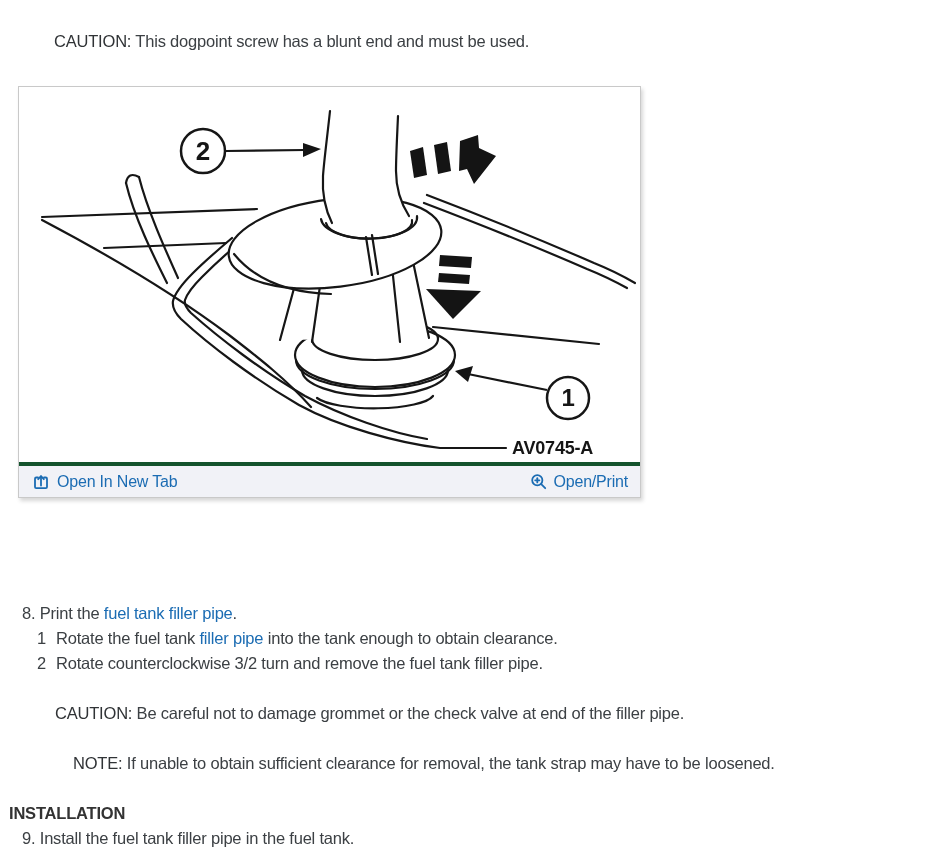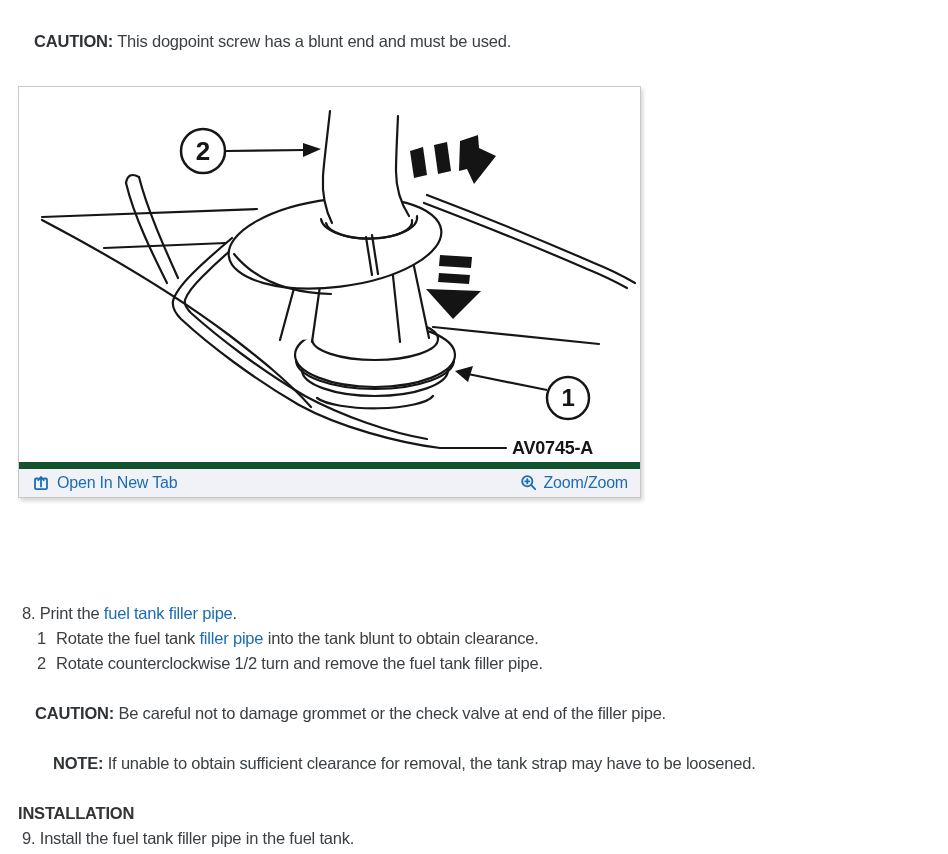--- a/index.html
+++ b/index.html
@@ -2,33 +2,33 @@
 <html><head>
 <meta charset="utf-8">
 <style>
   html,body{margin:0;padding:0;background:#ffffff;}
   body{
     width:948px;height:854px;position:relative;overflow:hidden;
     font-family:"Liberation Sans","DejaVu Sans",sans-serif;
     color:#3c4044;letter-spacing:-0.2px;
   }
   .para{position:absolute;font-size:16.5px;line-height:1.25;white-space:nowrap;}
-  .bold-label{font-weight:bold;color:#303336;}
+  .bold-label{font-weight:normal;color:#303336;margin-left:20px;}
   a.doclink{color:#1b6cb3;text-decoration:none;cursor:pointer;text-align:center;}
   .subnum{display:inline-block;width:19px;}
 
   
   .fig-panel{
     position:absolute;left:18px;top:86px;width:621px;
     border:1px solid #c9c9c9;background:#ffffff;
     box-shadow:2px 3px 4px rgba(0,0,0,0.16);
   }
   .fig-canvas{width:621px;height:375px;background:#fff;}
   .fig-footer{
-    height:35px;background:#f1f2f7;border-top:7px solid #14532d;
+    height:35px;background:#f1f2f7;border-top:4px solid #14532d;
     display:flex;justify-content:space-between;align-items:center;
     padding:0 12px 0 14px;box-sizing:border-box;
   }
   .fig-footer a{
     color:#1b6cb3;font-size:16px;letter-spacing:-0.2px;
     display:flex;align-items:center;gap:6px;text-decoration:none;cursor:pointer;
   }
   .heading{font-weight:bold;color:#333;font-size:16.5px;}
 </style>
 </head>
@@ -117,29 +117,29 @@
     </a>
     <a>
       <svg width="18" height="18" viewBox="0 0 18 18">
         <g fill="none" stroke="#1b6cb3" stroke-width="1.8" stroke-linecap="round">
           <circle cx="7.3" cy="7.3" r="5.1"></circle>
           <path d="M 7.3 5.2 V 9.4"></path>
           <path d="M 5.2 7.3 H 9.4"></path>
           <path d="M 11.2 11.2 L 15.2 15.2"></path>
         </g>
       </svg>
-      <span>Zoom/Zoom</span>
+      <span>Open/Print</span>
     </a>
   </div>
 </div>
 
 <p class="para" style="left:22px;top:586px;"><span>8.</span><span> Print the </span><a class="doclink">fuel tank filler pipe</a><span>.</span></p>
 
-<p class="para" style="left:37px;top:611px;"><span class="subnum">1</span><span>Rotate the fuel tank </span><a class="doclink">filler pipe</a><span> into the tank blunt to obtain clearance.</span></p>
+<p class="para" style="left:37px;top:611px;"><span class="subnum">1</span><span>Rotate the fuel tank </span><a class="doclink">filler pipe</a><span> into the tank enough to obtain clearance.</span></p>
 
-<p class="para" style="left:37px;top:636px;"><span class="subnum">2</span><span>Rotate counterclockwise 1/2 turn and remove the fuel tank filler pipe.</span></p>
+<p class="para" style="left:37px;top:636px;"><span class="subnum">2</span><span>Rotate counterclockwise 3/2 turn and remove the fuel tank filler pipe.</span></p>
 
 <p class="para" style="left:35px;top:686px;"><span class="bold-label">CAUTION:</span><span> Be careful not to damage grommet or the check valve at end of the filler pipe.</span></p>
 
 <p class="para" style="left:53px;top:736px;"><span class="bold-label">NOTE:</span><span> If unable to obtain sufficient clearance for removal, the tank strap may have to be loosened.</span></p>
 
-<p class="para heading" style="left:18px;top:786px;">INSTALLATION</p>
+<p class="para heading" style="left:9px;top:786px;">INSTALLATION</p>
 <p class="para" style="left:22px;top:811px;">9. Install the fuel tank filler pipe in the fuel tank.</p>
 
 </body></html>

